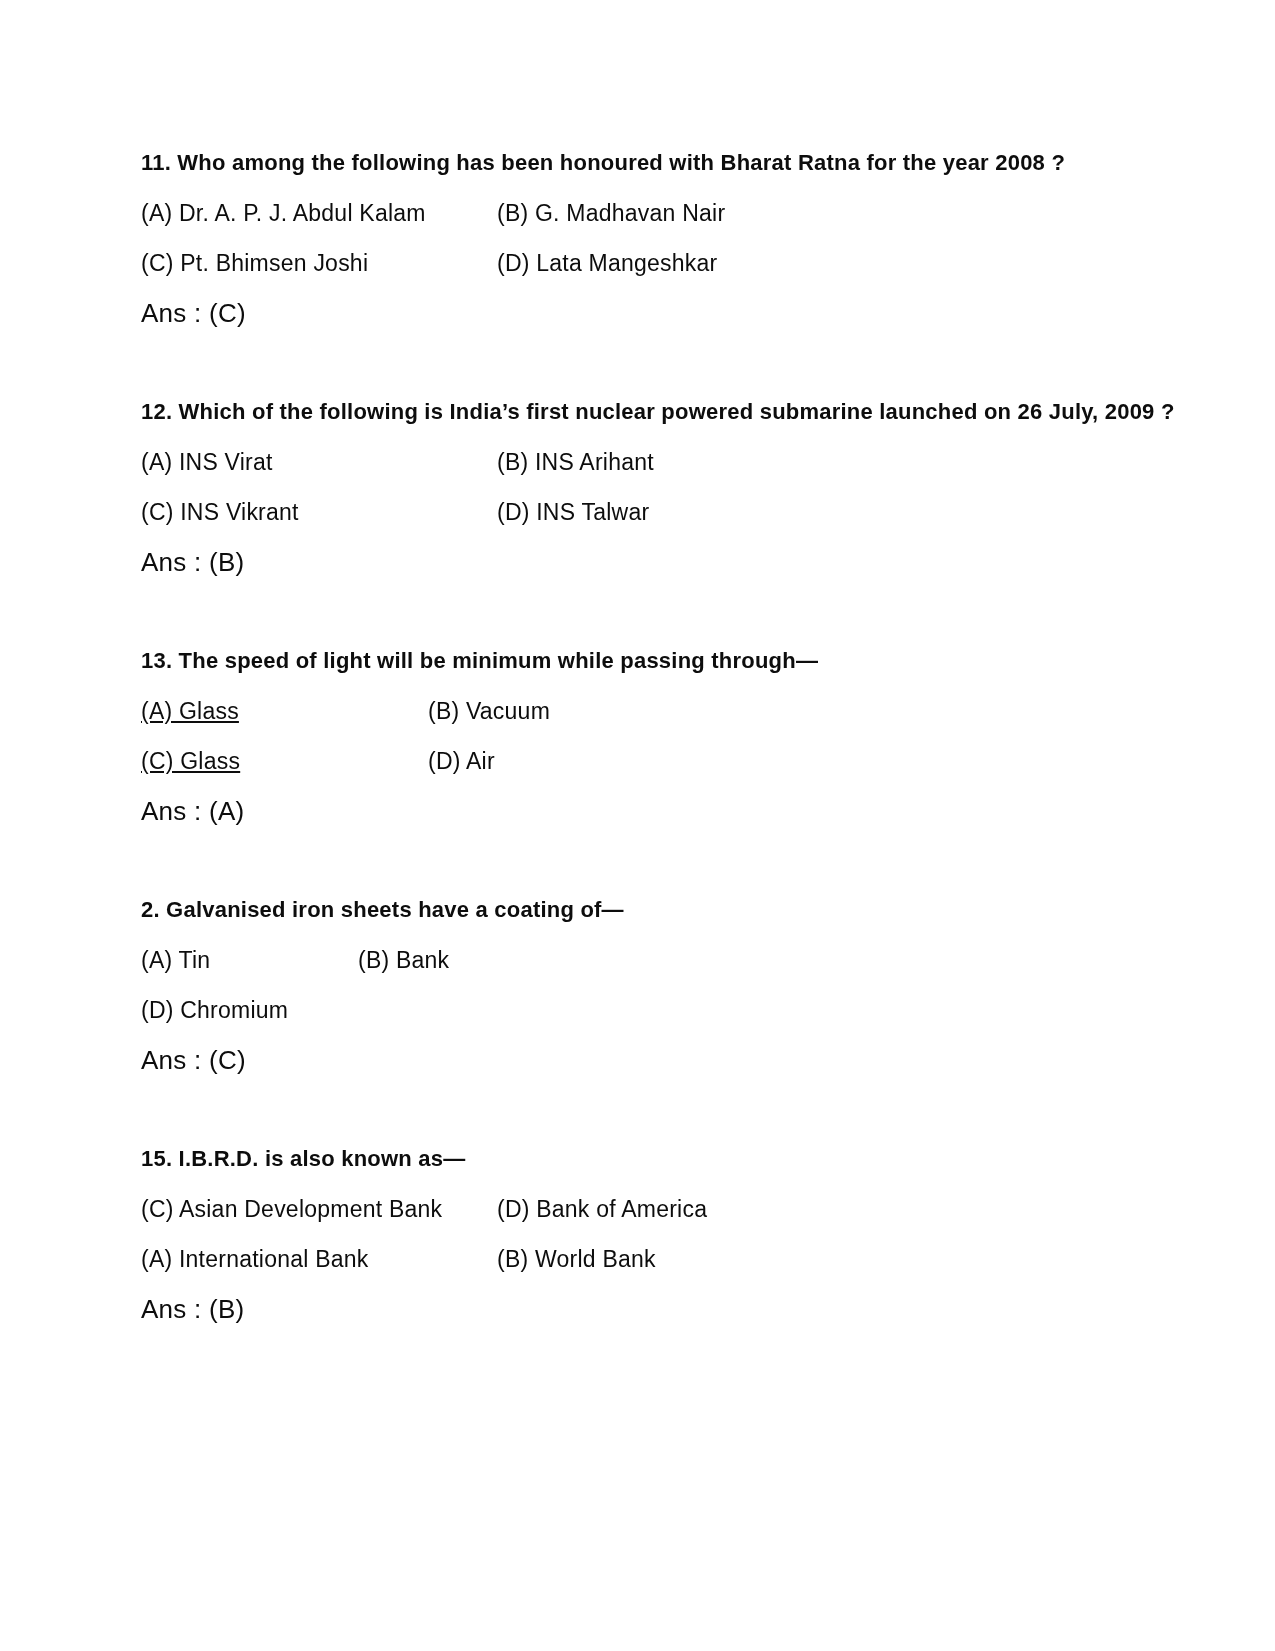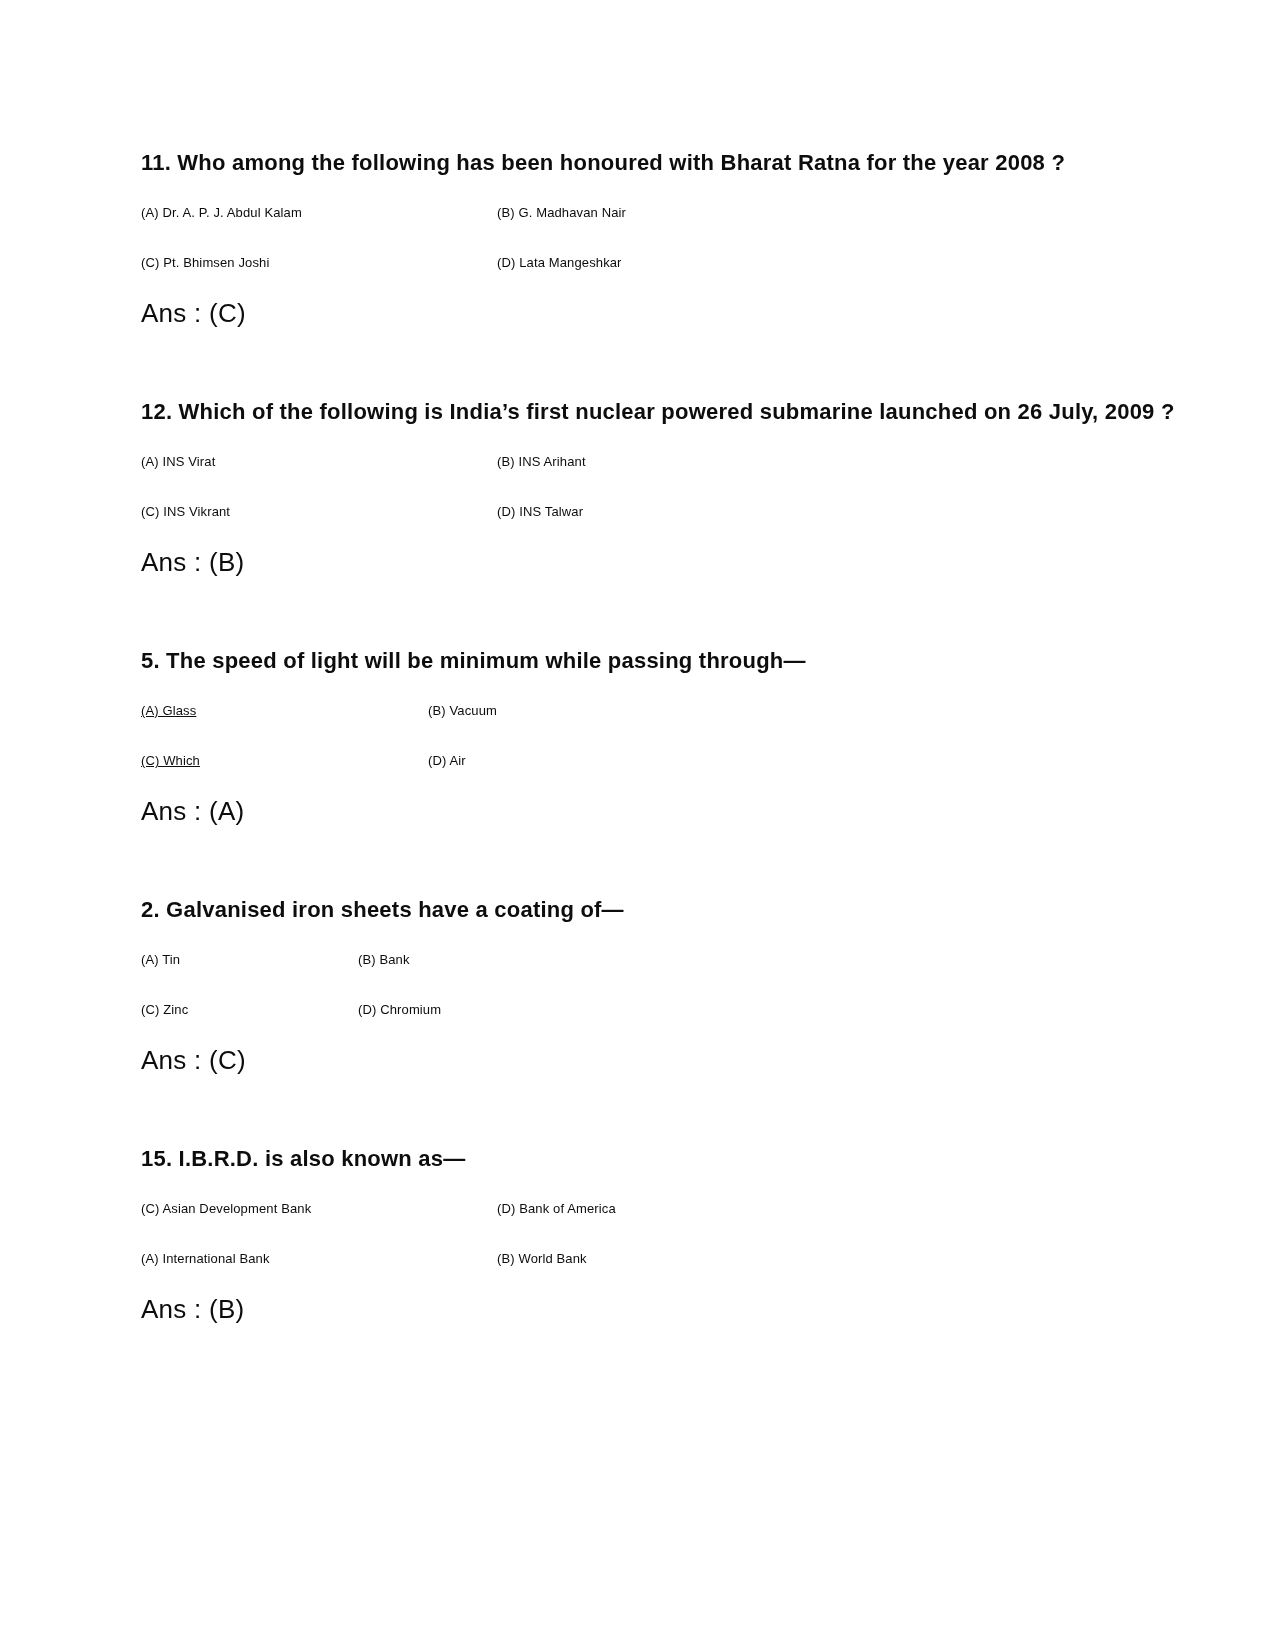--- a/index.html
+++ b/index.html
@@ -36,21 +36,21 @@
     font-size: 22px;
     line-height: 50px;
     letter-spacing: 0.01em;
     white-space: nowrap;
     font-weight: bold;
   }
   .options-row {
     display: flex;
     align-items: center;
     line-height: 50px;
-    font-size: 13px;
+    font-size: 23px;
     letter-spacing: 0.01em;
     white-space: nowrap;
   }
   .opt-left {
     display: inline-block;
   }
   .opt-right {
     display: inline-block;
   }
   
@@ -90,40 +90,39 @@
         <span class="opt-right">(B) INS Arihant</span>
       </div>
       <div class="options-row cols-wide">
         <span class="opt-left">(C) INS Vikrant</span>
         <span class="opt-right">(D) INS Talwar</span>
       </div>
       <div class="answer-text">Ans : (B)</div>
     </div>
 
     <div class="qblock">
-      <div class="question-text">5. The speed of light will be minimum while passing through—</div>
+      <div class="question-text">13. The speed of light will be minimum while passing through—</div>
       <div class="options-row cols-medium">
         <span class="opt-left">(A) Glass</span>
         <span class="opt-right">(B) Vacuum</span>
       </div>
       <div class="options-row cols-medium">
-        <span class="opt-left">(C) Which</span>
+        <span class="opt-left">(C) Glass</span>
         <span class="opt-right">(D) Air</span>
       </div>
       <div class="answer-text">Ans : (A)</div>
     </div>
 
     <div class="qblock">
       <div class="question-text">2. Galvanised iron sheets have a coating of—</div>
       <div class="options-row cols-narrow">
         <span class="opt-left">(A) Tin</span>
         <span class="opt-right">(B) Bank</span>
       </div>
       <div class="options-row cols-narrow">
-        <span class="opt-left">(C) Zinc</span>
         <span class="opt-right">(D) Chromium</span>
       </div>
       <div class="answer-text">Ans : (C)</div>
     </div>
 
     <div class="qblock">
       <div class="question-text">15. I.B.R.D. is also known as—</div>
       <div class="options-row cols-wide">
         <span class="opt-left">(C) Asian Development Bank</span>
         <span class="opt-right">(D) Bank of America</span>

